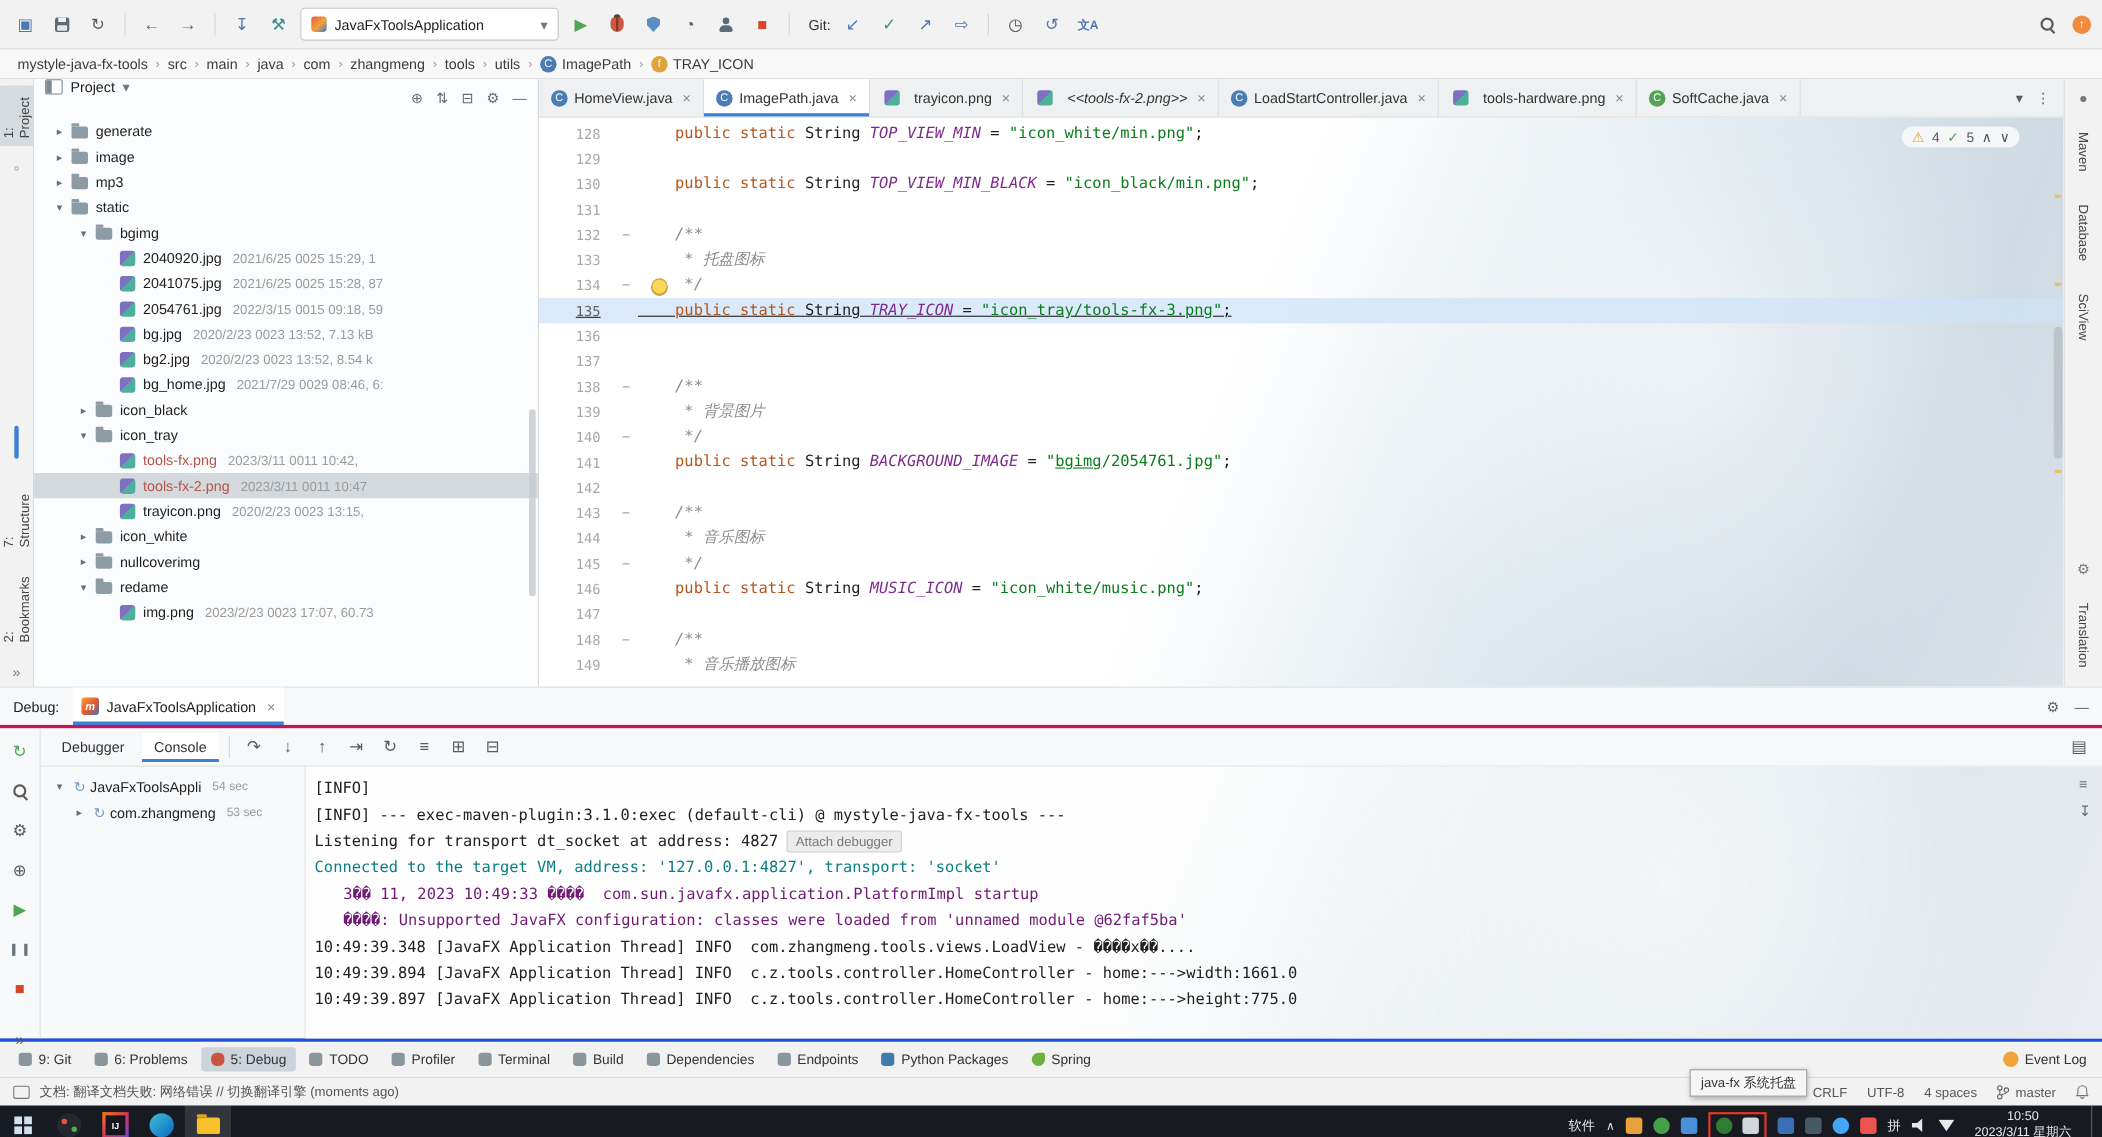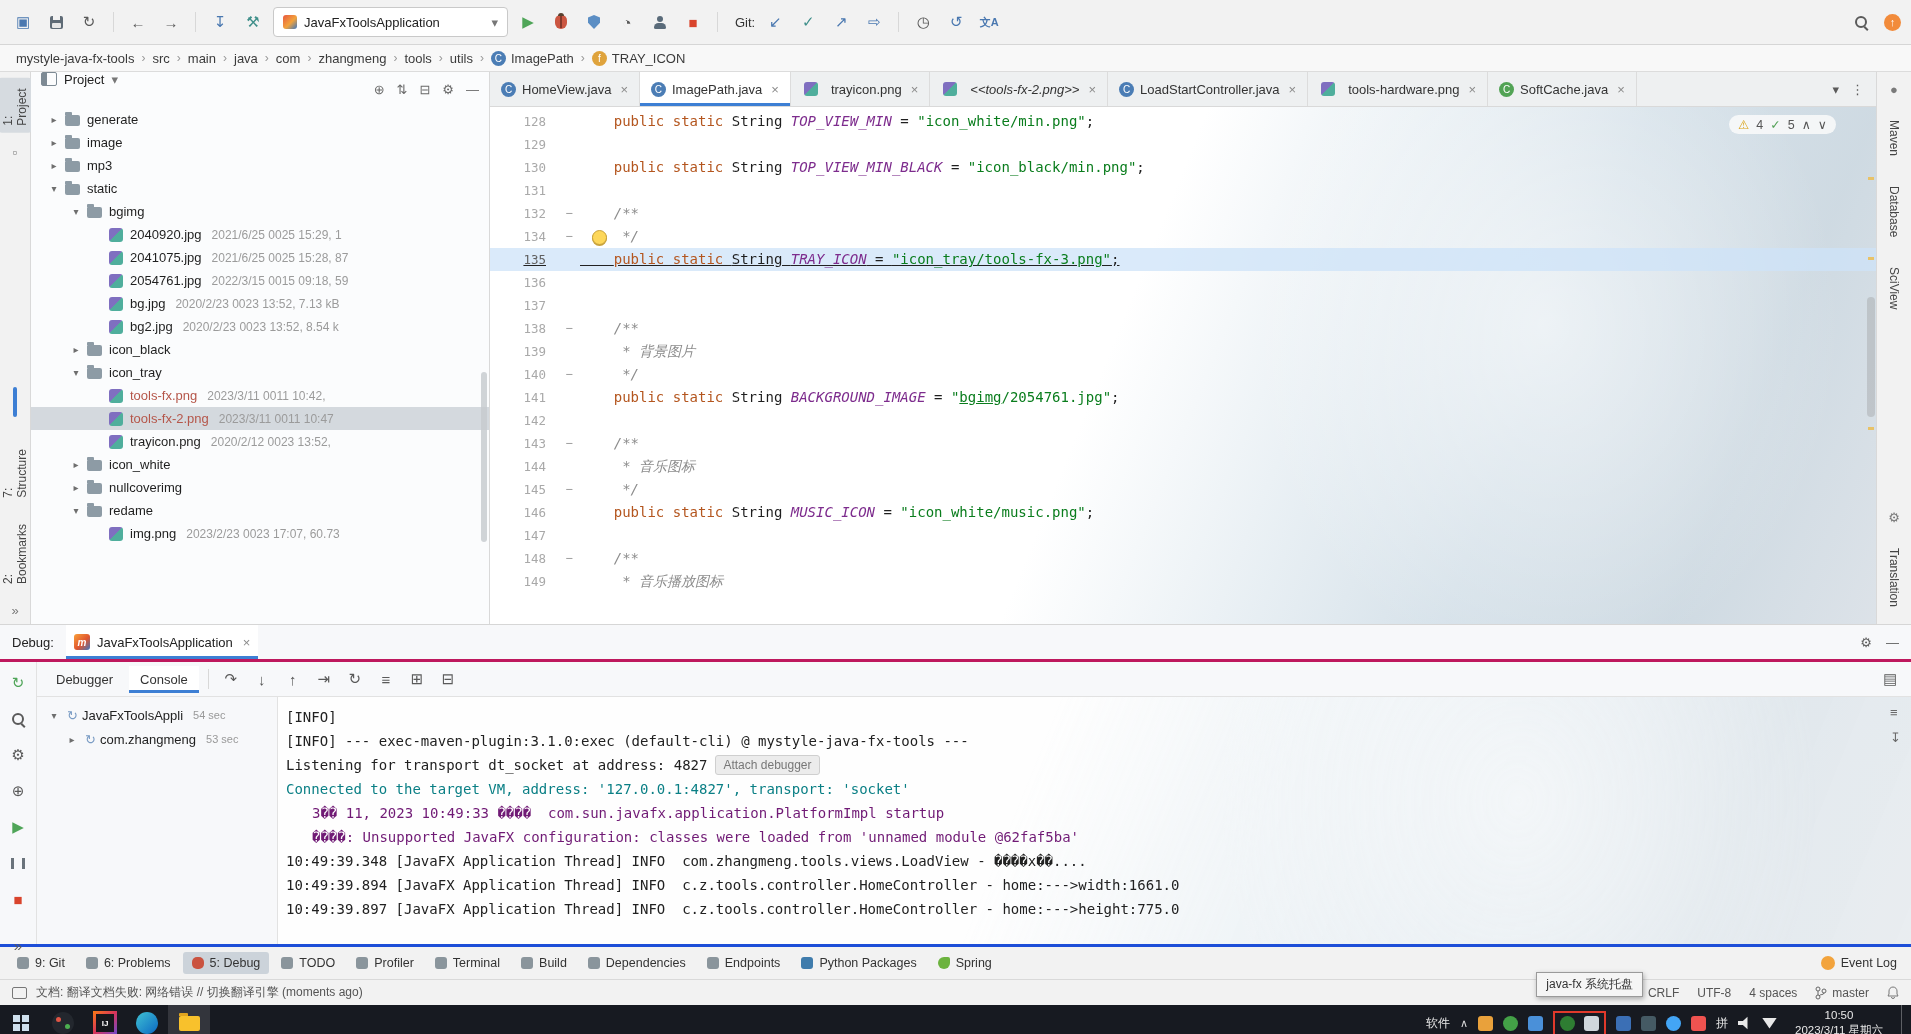--- a/index.html
+++ b/index.html
@@ -336,20 +336,26 @@
             <span class="ic-img" data-name="image-icon"></span>
             <span class="tlabel" data-name="tree-item-label">bg.jpg</span>
             <span class="tmeta" data-name="tree-item-meta">2020/2/23 0023 13:52, 7.13 kB</span>
           </div>
           <div class="trow" data-name="tree-item" style="padding-left: 58px;">
             <span class="tchev" data-name="tree-chevron-icon"></span>
             <span class="ic-img" data-name="image-icon"></span>
             <span class="tlabel" data-name="tree-item-label">bg2.jpg</span>
             <span class="tmeta" data-name="tree-item-meta">2020/2/23 0023 13:52, 8.54 k</span>
           </div>
+          <div class="trow" data-name="tree-item" style="padding-left: 58px;">
+            <span class="tchev" data-name="tree-chevron-icon"></span>
+            <span class="ic-img" data-name="image-icon"></span>
+            <span class="tlabel" data-name="tree-item-label">bg_home.jpg</span>
+            <span class="tmeta" data-name="tree-item-meta">2021/7/29 0029 08:46, 6:</span>
+          </div>
           <div class="trow" data-name="tree-item" style="padding-left: 36px;">
             <span class="tchev" data-name="tree-chevron-icon">▸</span>
             <span class="ic-folder" data-name="folder-icon"></span>
             <span class="tlabel" data-name="tree-item-label">icon_black</span>
           </div>
           <div class="trow" data-name="tree-item" style="padding-left: 36px;">
             <span class="tchev" data-name="tree-chevron-icon">▾</span>
             <span class="ic-folder" data-name="folder-icon"></span>
             <span class="tlabel" data-name="tree-item-label">icon_tray</span>
           </div>
@@ -362,21 +368,21 @@
           <div class="trow sel" data-name="tree-item" style="padding-left: 58px;">
             <span class="tchev" data-name="tree-chevron-icon"></span>
             <span class="ic-img" data-name="image-icon"></span>
             <span class="tlabel vcs" data-name="tree-item-label">tools-fx-2.png</span>
             <span class="tmeta" data-name="tree-item-meta">2023/3/11 0011 10:47</span>
           </div>
           <div class="trow" data-name="tree-item" style="padding-left: 58px;">
             <span class="tchev" data-name="tree-chevron-icon"></span>
             <span class="ic-img" data-name="image-icon"></span>
             <span class="tlabel" data-name="tree-item-label">trayicon.png</span>
-            <span class="tmeta" data-name="tree-item-meta">2020/2/12 0023 13:52, </span>
+            <span class="tmeta" data-name="tree-item-meta">2020/2/23 0023 13:15, </span>
           </div>
           <div class="trow" data-name="tree-item" style="padding-left: 36px;">
             <span class="tchev" data-name="tree-chevron-icon">▸</span>
             <span class="ic-folder" data-name="folder-icon"></span>
             <span class="tlabel" data-name="tree-item-label">icon_white</span>
           </div>
           <div class="trow" data-name="tree-item" style="padding-left: 36px;">
             <span class="tchev" data-name="tree-chevron-icon">▸</span>
             <span class="ic-folder" data-name="folder-icon"></span>
             <span class="tlabel" data-name="tree-item-label">nullcoverimg</span>
@@ -441,20 +447,21 @@
         </div>
       </div>
       <div class="code-wrap" data-name="code-editor">
         <div class="bgart" data-name="editor-background-image"></div>
         <div class="code-area" data-name="code-area">
             <div class="cl" data-name="code-line"><span class="ln" data-name="line-number">128</span><span class="fold" data-name="fold-marker-icon"></span><span class="ctext" data-name="code-text"><span class="tk-pl">    </span><span class="tk-kw">public static </span><span class="tk-pl">String </span><span class="tk-fld">TOP_VIEW_MIN</span><span class="tk-pl"> = </span><span class="tk-str">"icon_white/min.png"</span><span class="tk-pl">;</span></span></div>
             <div class="cl" data-name="code-line"><span class="ln" data-name="line-number">129</span><span class="fold" data-name="fold-marker-icon"></span><span class="ctext" data-name="code-text"></span></div>
             <div class="cl" data-name="code-line"><span class="ln" data-name="line-number">130</span><span class="fold" data-name="fold-marker-icon"></span><span class="ctext" data-name="code-text"><span class="tk-pl">    </span><span class="tk-kw">public static </span><span class="tk-pl">String </span><span class="tk-fld">TOP_VIEW_MIN_BLACK</span><span class="tk-pl"> = </span><span class="tk-str">"icon_black/min.png"</span><span class="tk-pl">;</span></span></div>
             <div class="cl" data-name="code-line"><span class="ln" data-name="line-number">131</span><span class="fold" data-name="fold-marker-icon"></span><span class="ctext" data-name="code-text"></span></div>
             <div class="cl" data-name="code-line"><span class="ln" data-name="line-number">132</span><span class="fold" data-name="fold-marker-icon">−</span><span class="ctext" data-name="code-text"><span class="tk-cmt">    /**</span></span></div>
+            <div class="cl" data-name="code-line"><span class="ln" data-name="line-number">133</span><span class="fold" data-name="fold-marker-icon"></span><span class="ctext" data-name="code-text"><span class="tk-cmt">     * 托盘图标</span></span></div>
             <div class="cl" data-name="code-line"><span class="ln" data-name="line-number">134</span><span class="fold" data-name="fold-marker-icon">−</span><span class="ctext" data-name="code-text"><span class="bulb" data-name="intention-bulb-icon"></span><span class="tk-cmt">     */</span></span></div>
             <div class="cl hl" data-name="code-line"><span class="ln" data-name="line-number">135</span><span class="fold" data-name="fold-marker-icon"></span><span class="ctext" data-name="code-text"><span class="tk-pl">    </span><span class="tk-kw">public static </span><span class="tk-pl">String </span><span class="tk-fld">TRAY_ICON</span><span class="tk-pl"> = </span><span class="tk-str">"icon_tray/tools-fx-3.png"</span><span class="tk-pl">;</span></span></div>
             <div class="cl" data-name="code-line"><span class="ln" data-name="line-number">136</span><span class="fold" data-name="fold-marker-icon"></span><span class="ctext" data-name="code-text"></span></div>
             <div class="cl" data-name="code-line"><span class="ln" data-name="line-number">137</span><span class="fold" data-name="fold-marker-icon"></span><span class="ctext" data-name="code-text"></span></div>
             <div class="cl" data-name="code-line"><span class="ln" data-name="line-number">138</span><span class="fold" data-name="fold-marker-icon">−</span><span class="ctext" data-name="code-text"><span class="tk-cmt">    /**</span></span></div>
             <div class="cl" data-name="code-line"><span class="ln" data-name="line-number">139</span><span class="fold" data-name="fold-marker-icon"></span><span class="ctext" data-name="code-text"><span class="tk-cmt">     * 背景图片</span></span></div>
             <div class="cl" data-name="code-line"><span class="ln" data-name="line-number">140</span><span class="fold" data-name="fold-marker-icon">−</span><span class="ctext" data-name="code-text"><span class="tk-cmt">     */</span></span></div>
             <div class="cl" data-name="code-line"><span class="ln" data-name="line-number">141</span><span class="fold" data-name="fold-marker-icon"></span><span class="ctext" data-name="code-text"><span class="tk-pl">    </span><span class="tk-kw">public static </span><span class="tk-pl">String </span><span class="tk-fld">BACKGROUND_IMAGE</span><span class="tk-pl"> = </span><span class="tk-str">"</span><span class="tk-stru">bgimg</span><span class="tk-str">/2054761.jpg"</span><span class="tk-pl">;</span></span></div>
             <div class="cl" data-name="code-line"><span class="ln" data-name="line-number">142</span><span class="fold" data-name="fold-marker-icon"></span><span class="ctext" data-name="code-text"></span></div>
             <div class="cl" data-name="code-line"><span class="ln" data-name="line-number">143</span><span class="fold" data-name="fold-marker-icon">−</span><span class="ctext" data-name="code-text"><span class="tk-cmt">    /**</span></span></div>

